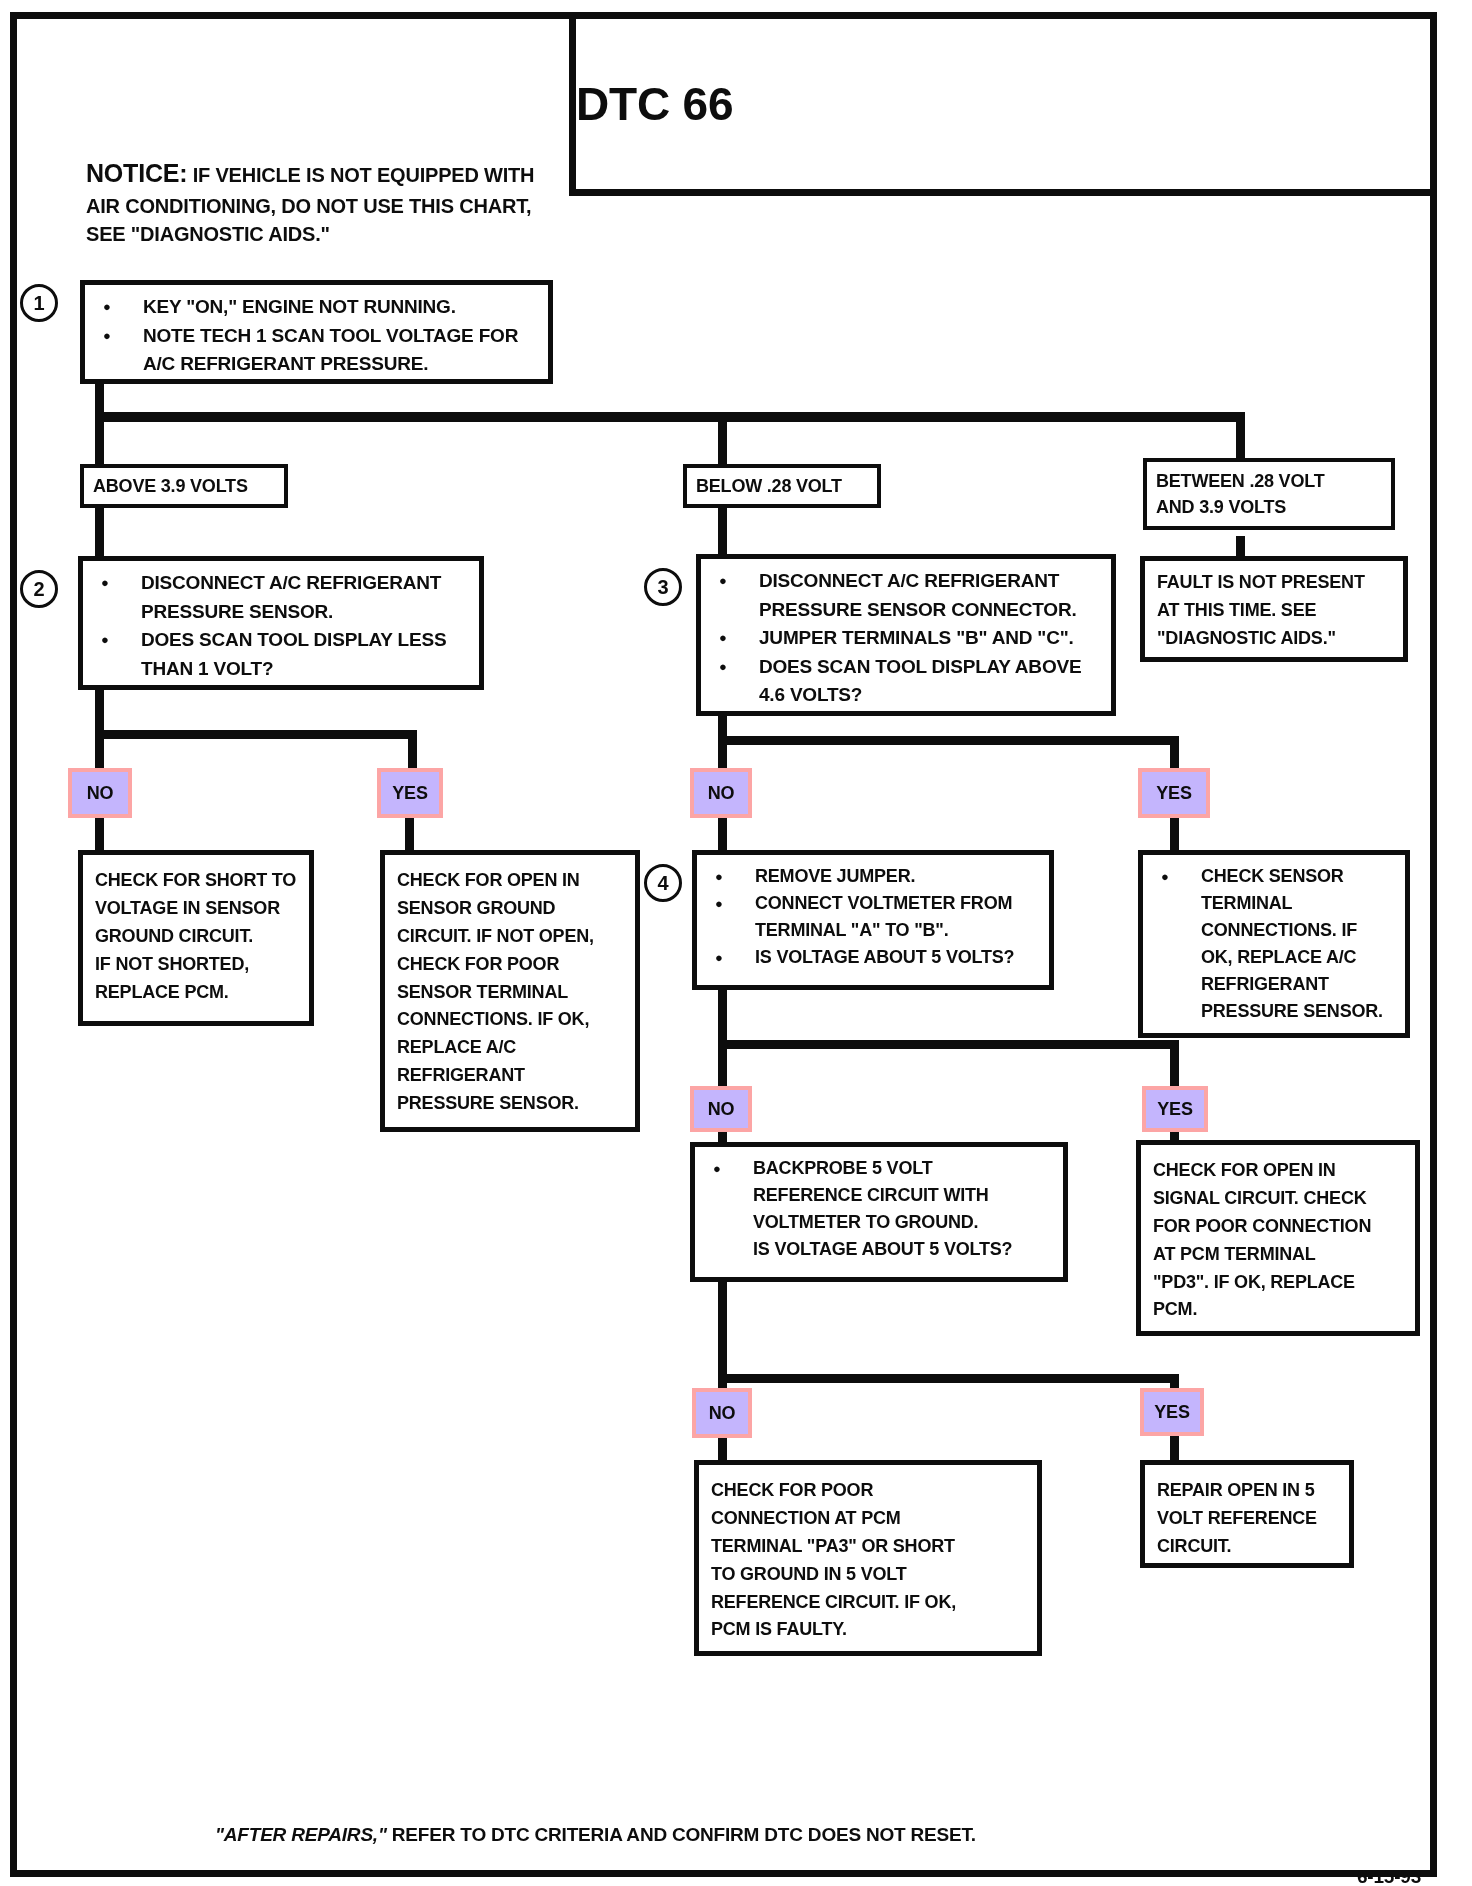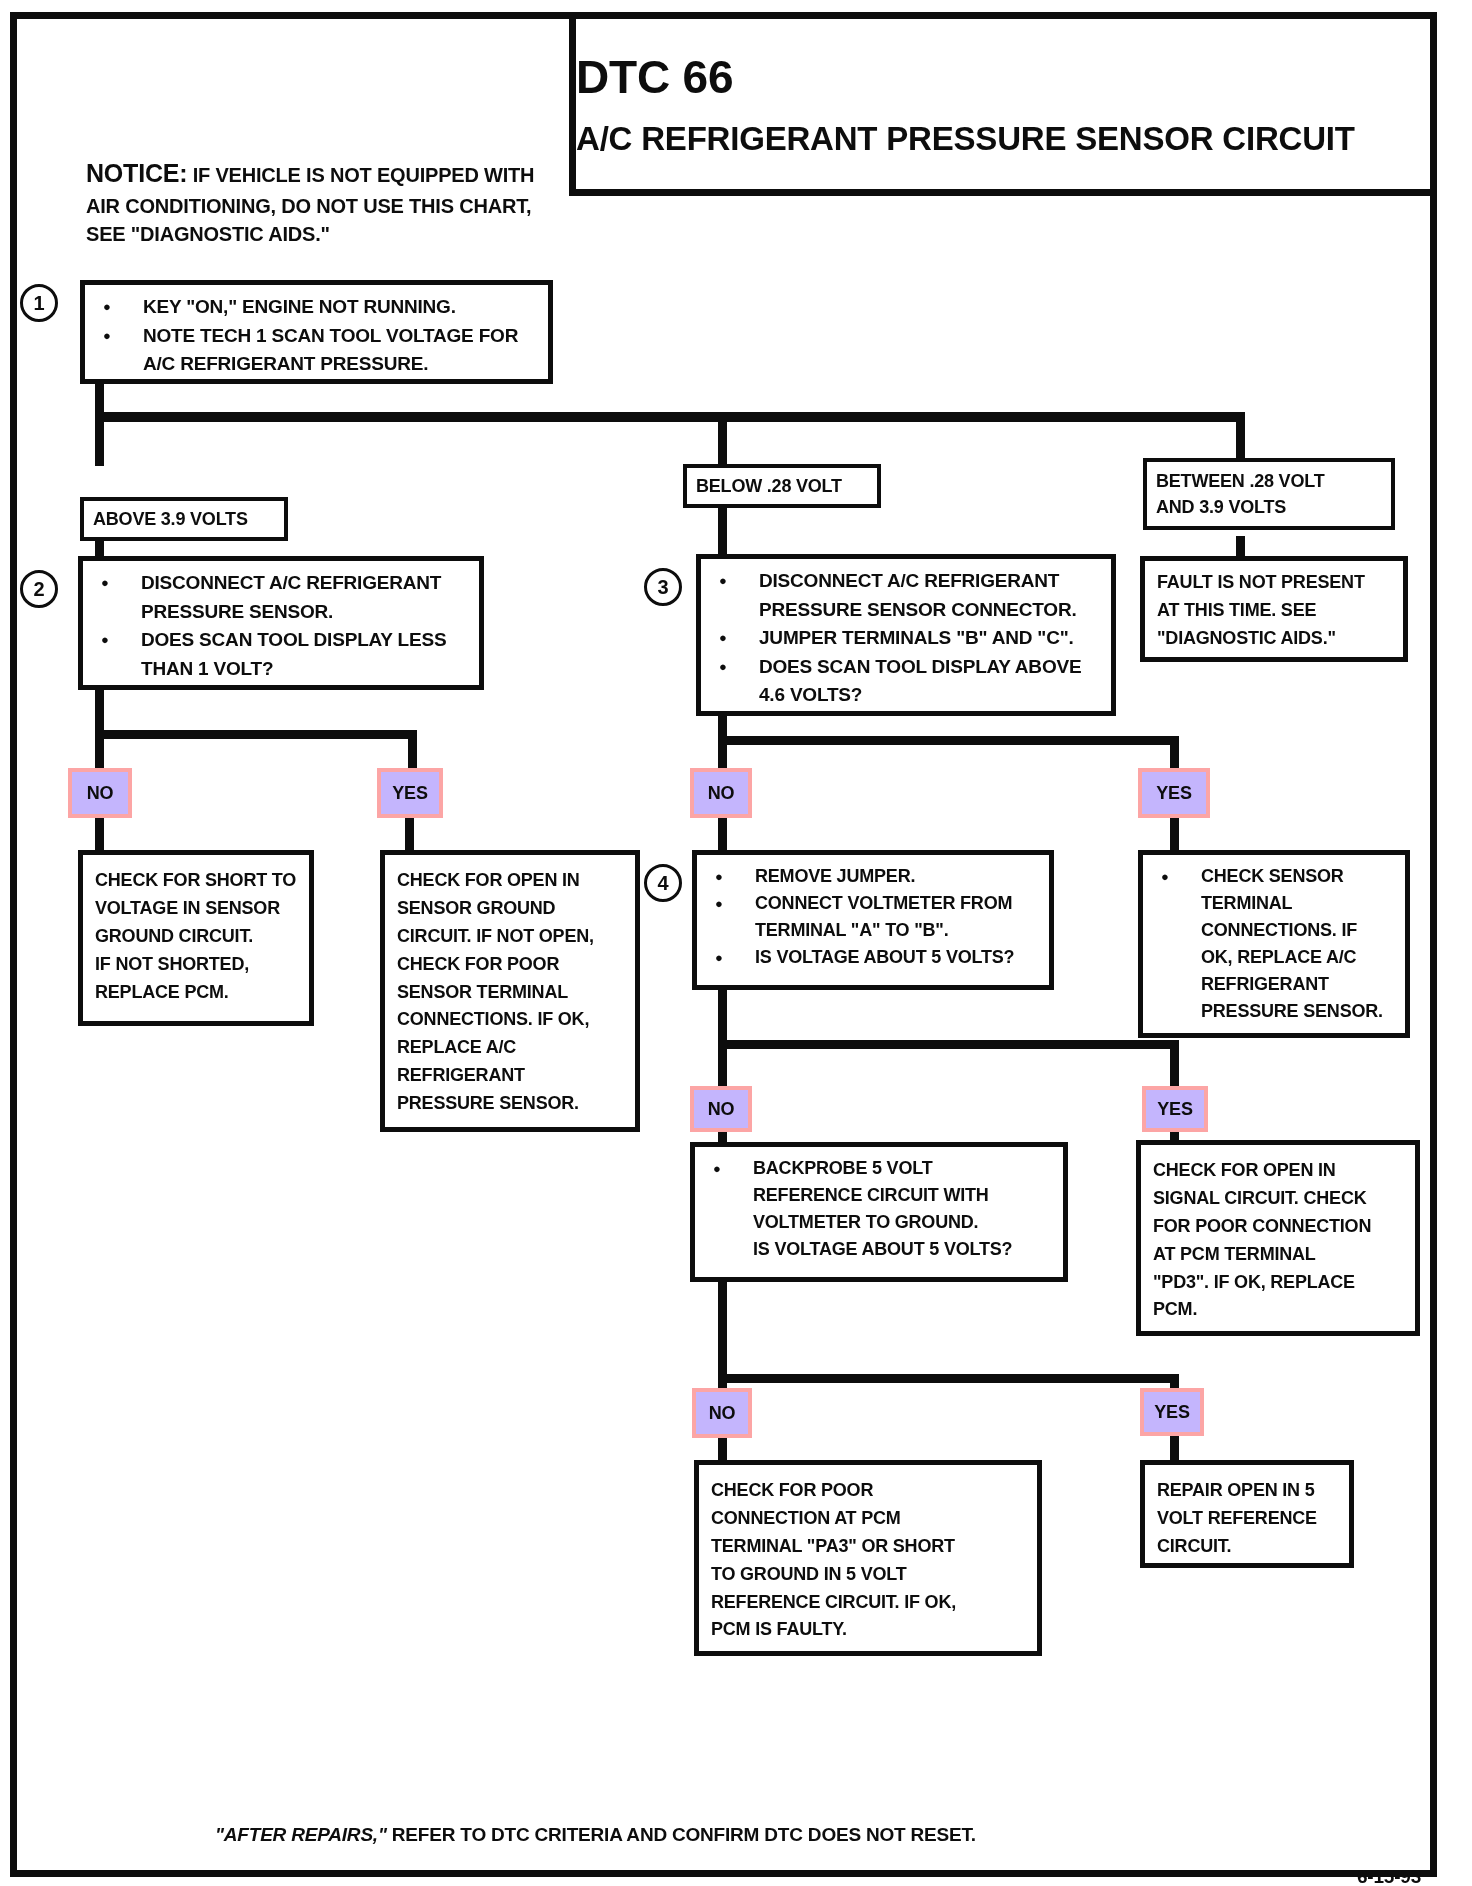--- a/index.html
+++ b/index.html
@@ -36,21 +36,20 @@
 </style>
 </head>
 <body>
 
 <div class="page">
 
   <div class="frame"></div>
 
   <div class="titlebox">
     <div class="t1">DTC 66</div>
-    <div class="t2">A/C REFRIGERANT PRESSURE SENSOR CIRCUIT</div>
   </div>
 
   <div class="notice">
     <span class="nlabel">NOTICE:</span>
     <span class="pre">IF VEHICLE IS NOT EQUIPPED WITH
 AIR CONDITIONING, DO NOT USE THIS CHART,
 SEE "DIAGNOSTIC AIDS."</span>
   </div>
 
   <i class="ln" style="left:95px;top:380px;width:9px;height:36px;"></i>
@@ -100,21 +99,21 @@
       <span class="bullet">●</span>
       <span class="btxt">KEY "ON," ENGINE NOT RUNNING.</span>
     </div>
     <div class="brow">
       <span class="bullet">●</span>
       <span class="btxt">NOTE TECH 1 SCAN TOOL VOLTAGE FOR
 A/C REFRIGERANT PRESSURE.</span>
     </div>
   </div>
 
-  <div class="blabel" style="left:80px;top:464px;width:208px;height:44px;margin-top:33px;">
+  <div class="blabel" style="left:80px;top:464px;width:208px;height:44px;">
     <span>ABOVE 3.9 VOLTS</span>
   </div>
   <div class="blabel" style="left:683px;top:464px;width:198px;height:44px;">
     <span>BELOW .28 VOLT</span>
   </div>
   <div class="blabel" style="left:1143px;top:458px;width:252px;height:72px;line-height:1.45;">
     <span class="pre">BETWEEN .28 VOLT
 AND 3.9 VOLTS</span>
   </div>
 

